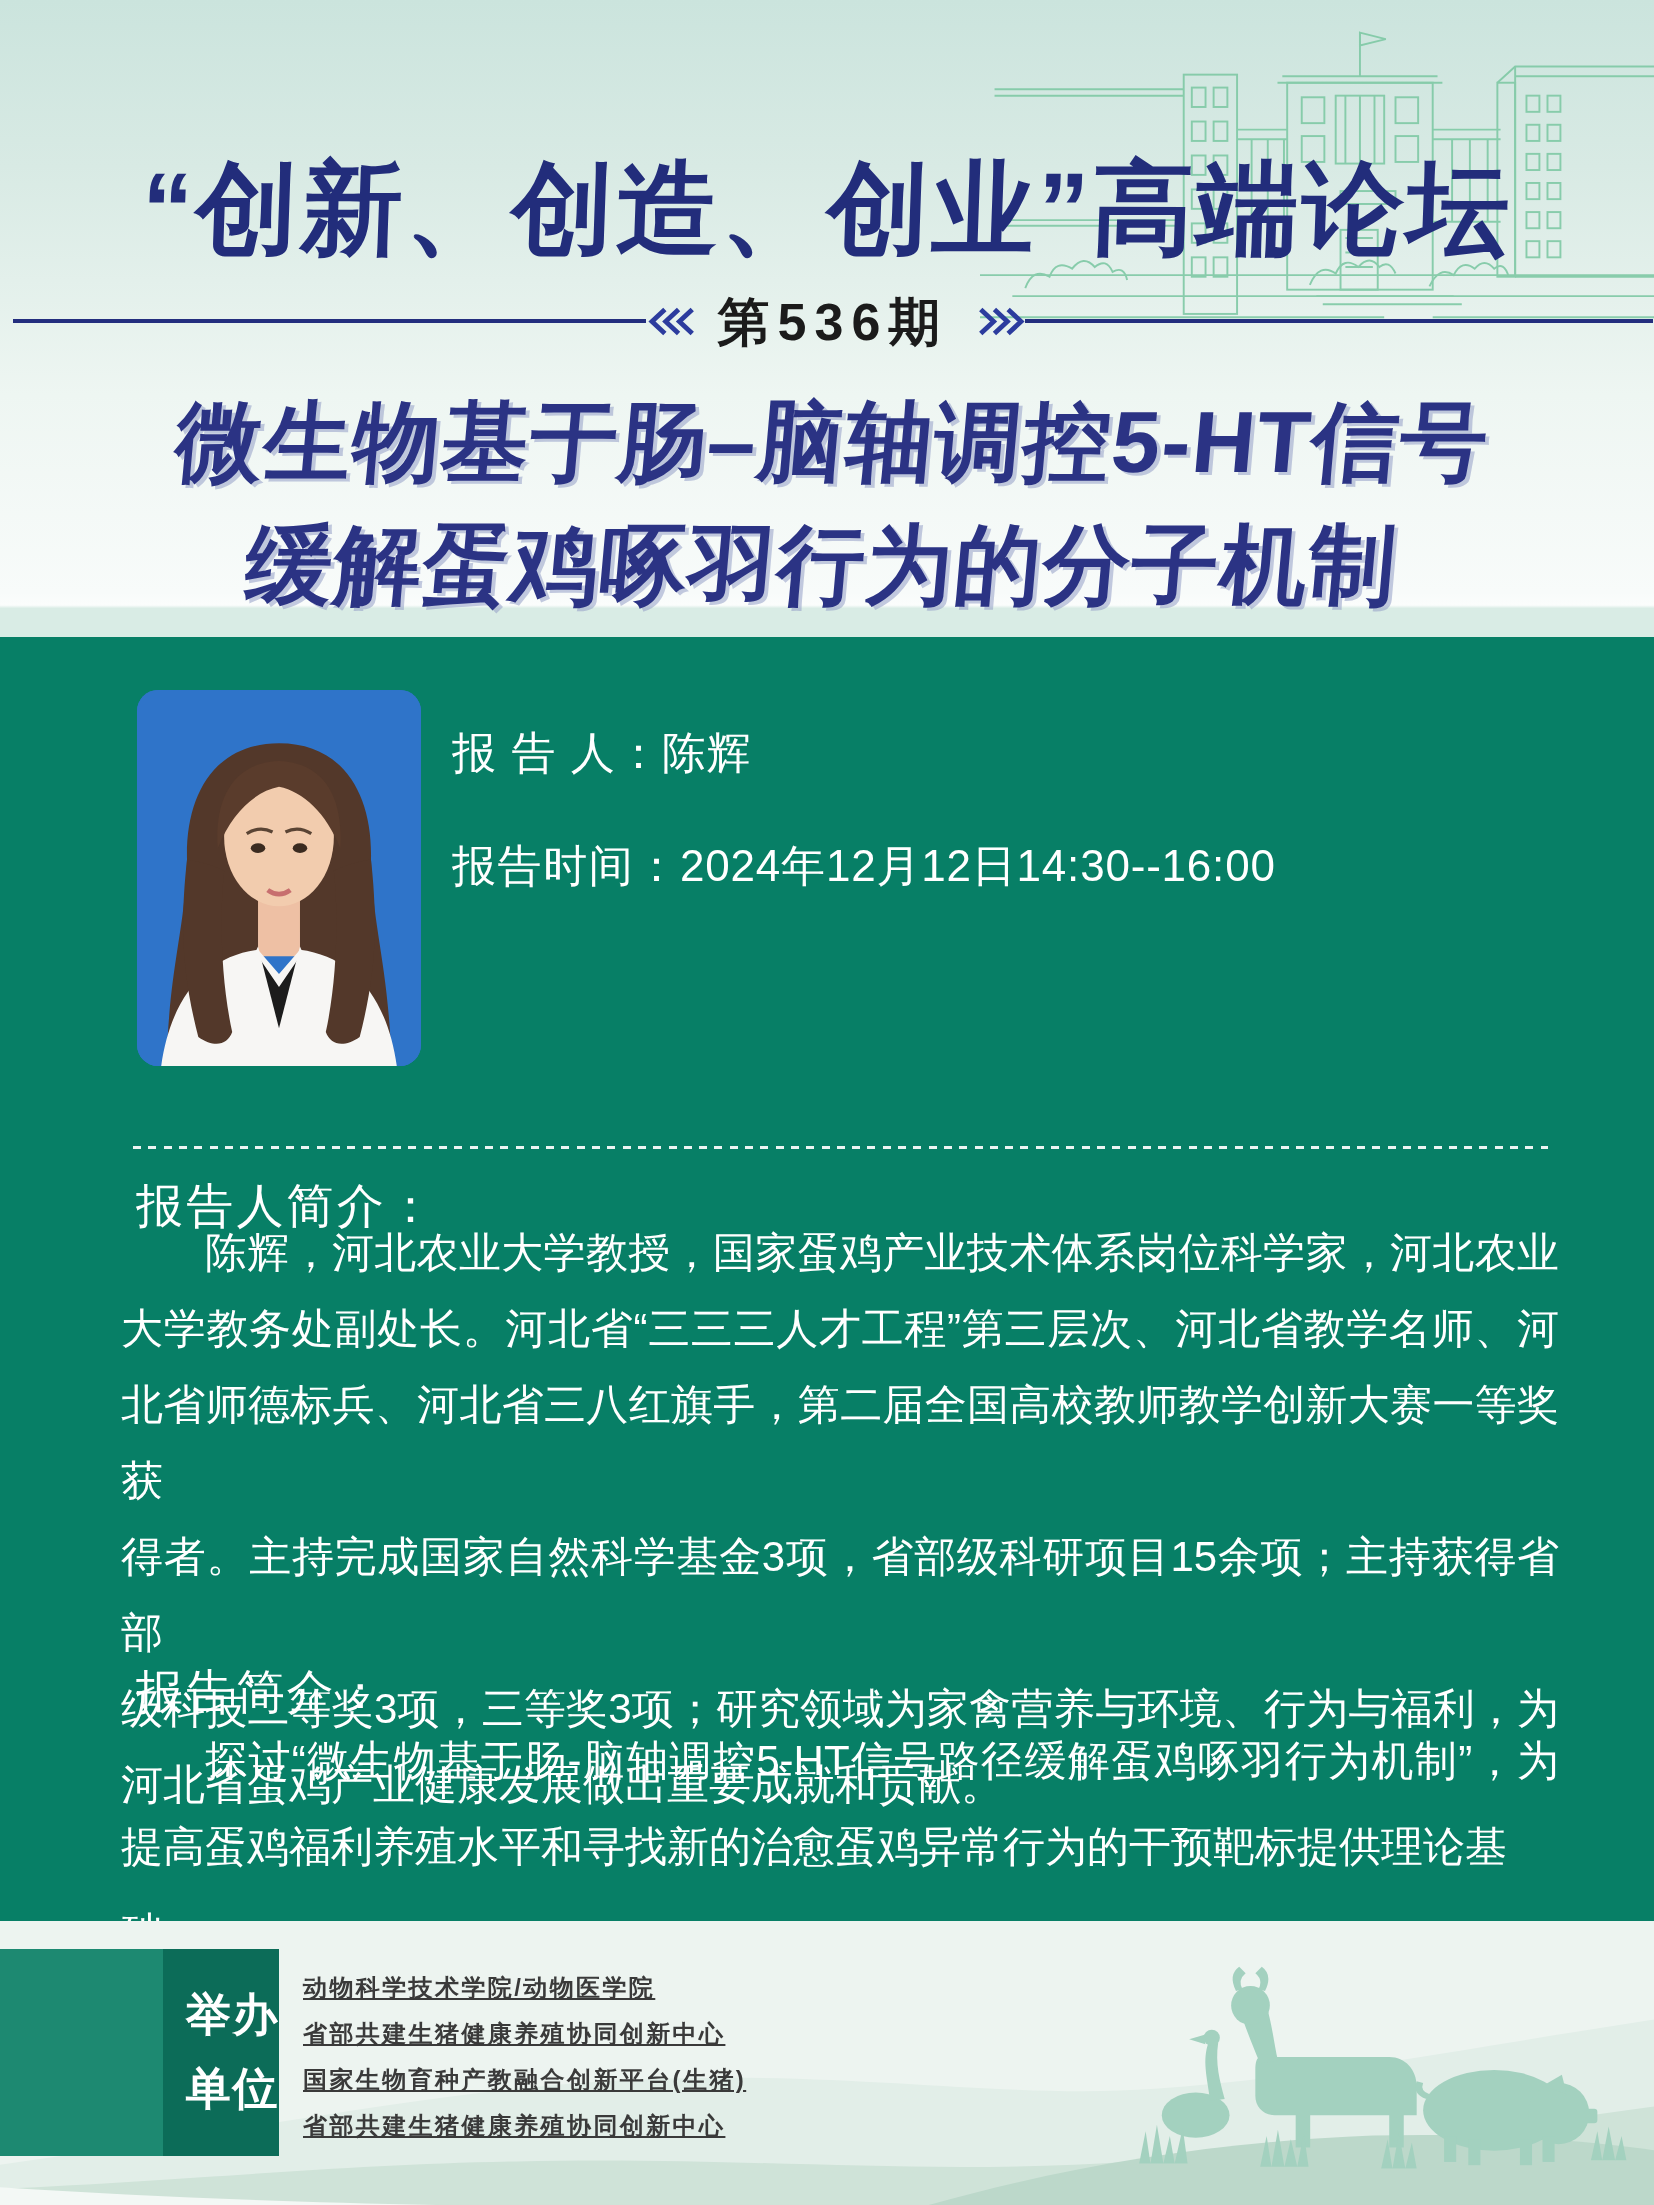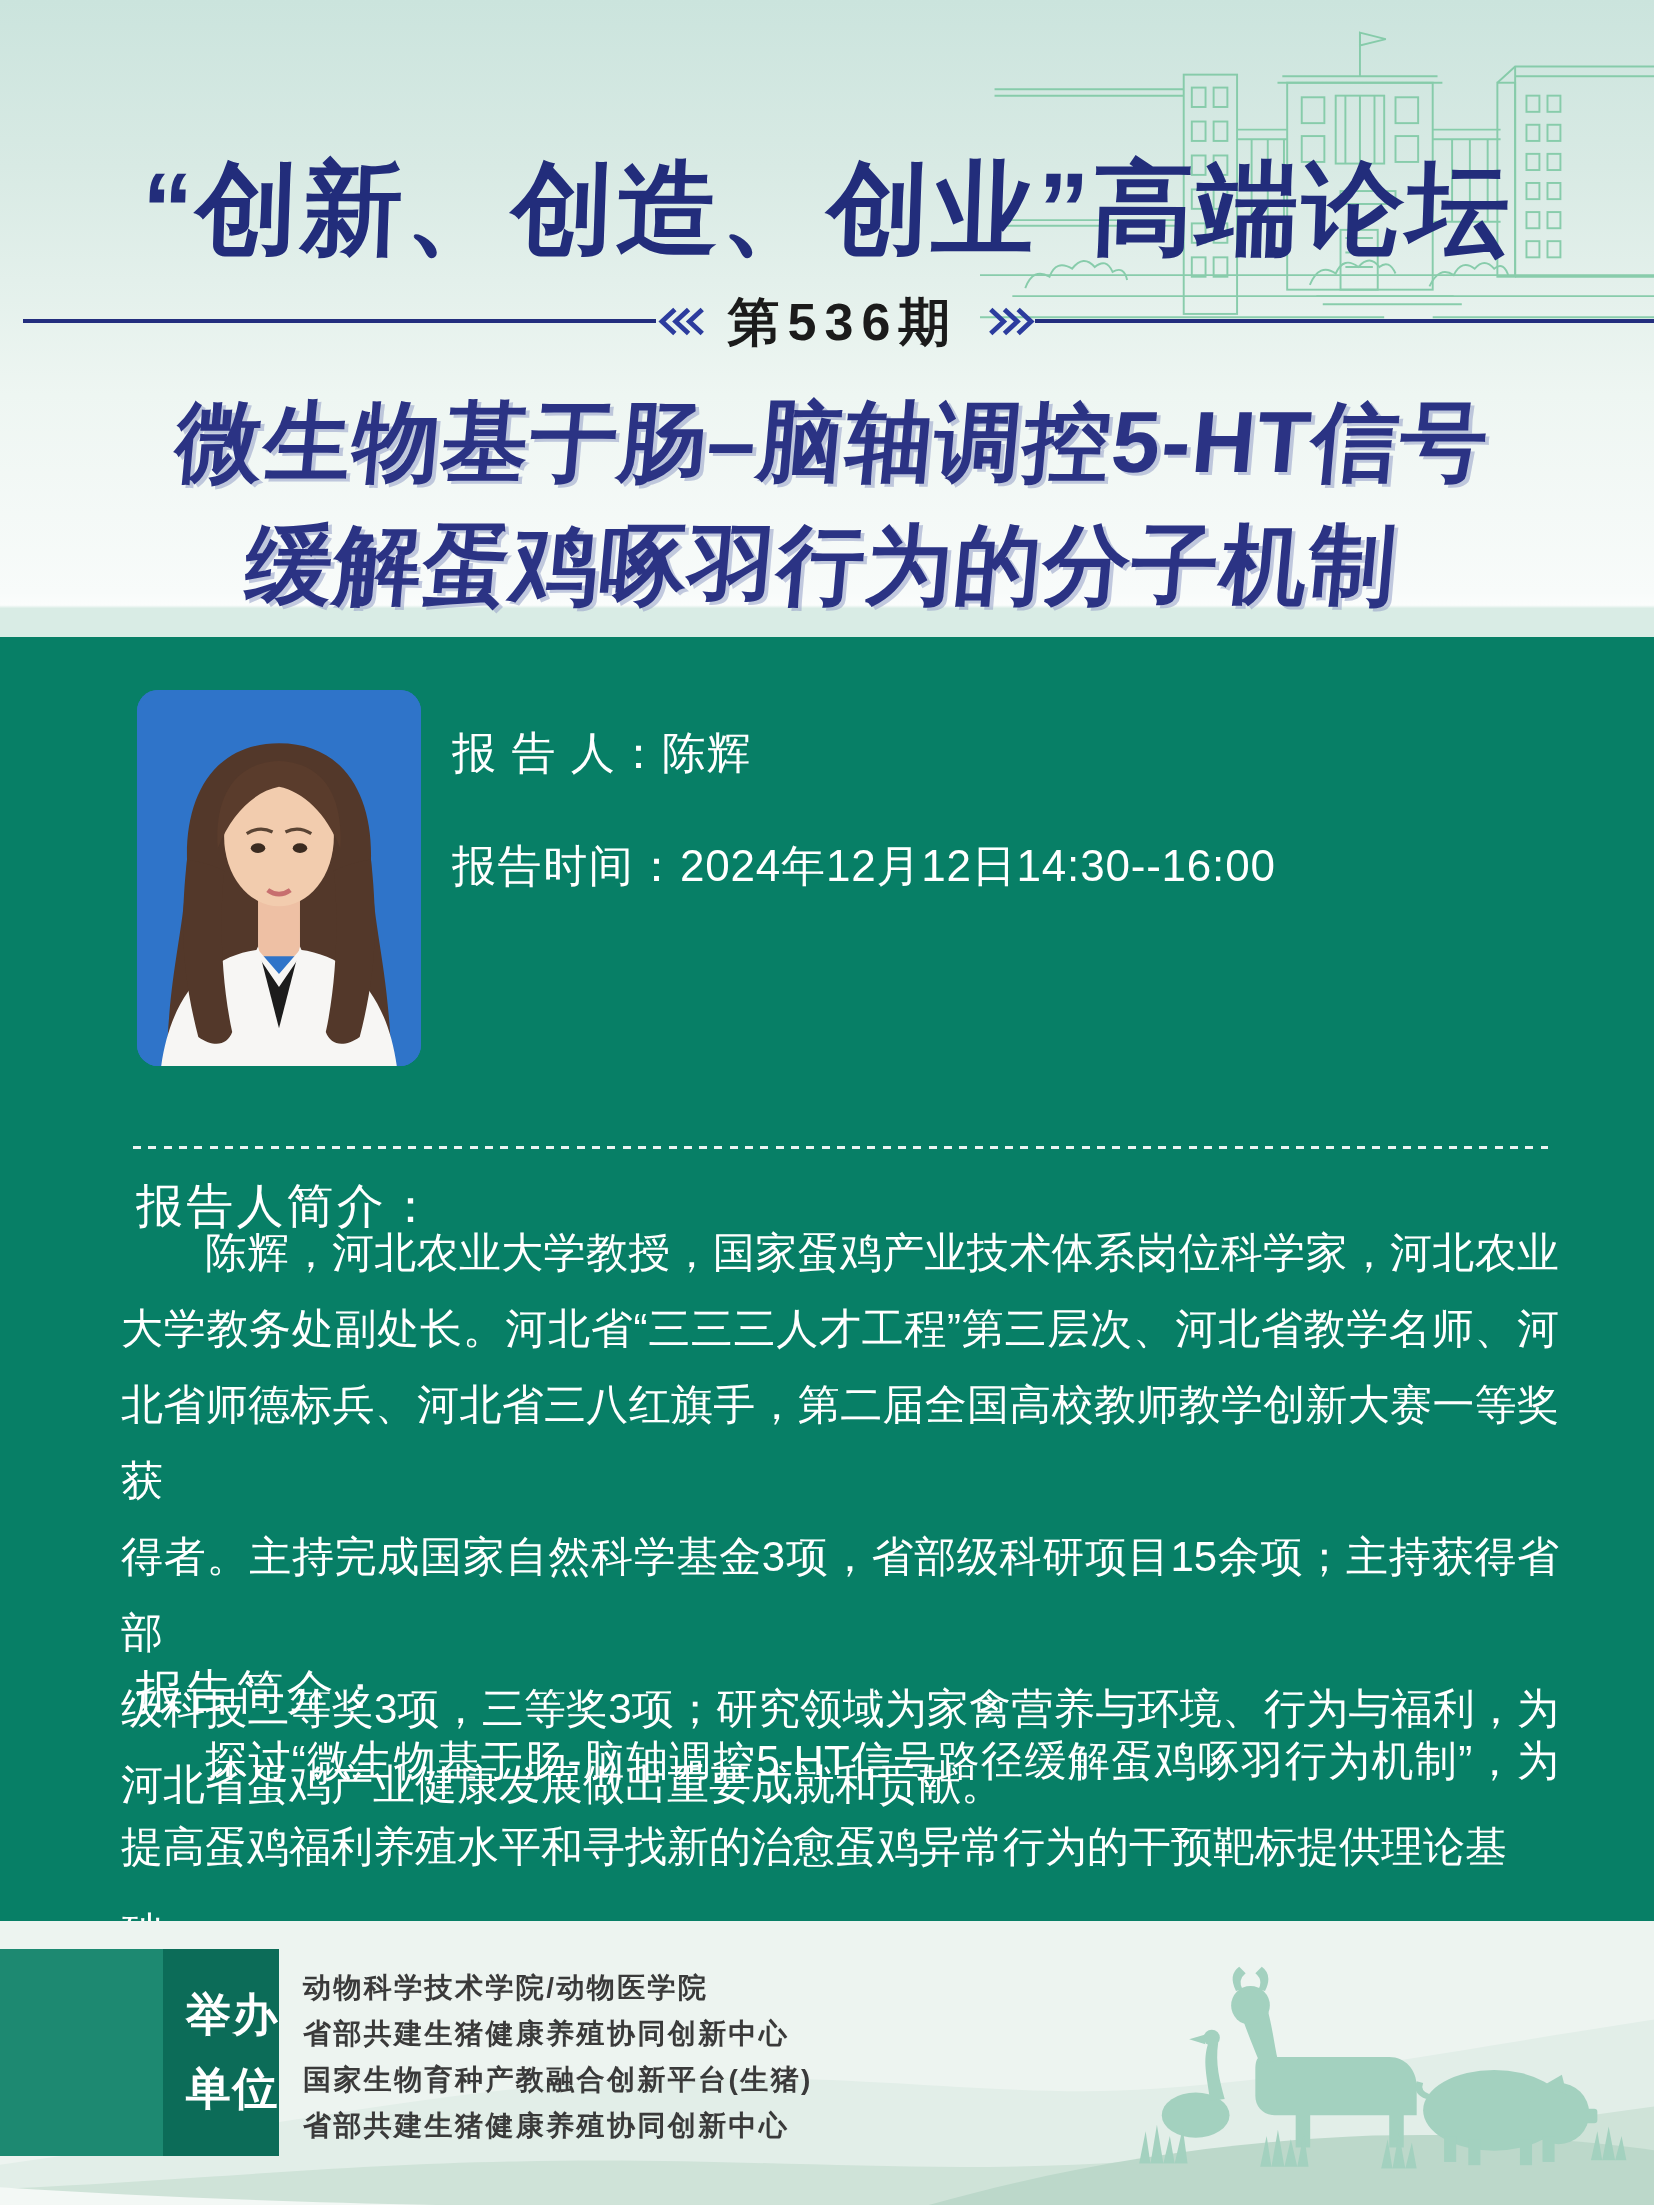--- a/index.html
+++ b/index.html
@@ -14,21 +14,21 @@
   .top{
     top:0; height:637px;
     background:linear-gradient(180deg,#cbe4dd 0%,#d8eae4 26%,#eef6f2 62%,#f8fbfa 93%,#fbfdfc 95%,#d9ece5 95.5%,#d9ece5 100%);
   }
   .building{position:absolute; left:980px; top:18px; width:675px; height:317px;}
   .forum-title{
     position:absolute; left:0; top:142px; width:1654px;
     text-align:center; font-size:102px; font-weight:900; letter-spacing:3.2px;
     color:#222d7b; transform:skewX(-2deg); white-space:nowrap;
   }
-  .issue-row{position:absolute; left:16px; top:288px; width:1519px; height:65px;}
+  .issue-row{position:absolute; left:6px; top:288px; width:1519px; height:65px;}
   .iline{position:absolute; top:31px; height:4px; background:#232e7e;}
   .iline.l{left:6.5px; width:633px;}
   .iline.r{left:1019px; width:628px;}
   .chev{position:absolute; top:18.6px; width:47px; height:29px;}
   .chev.left{left:641px;}
   .chev.right{left:973px;}
   .issue-text{
     position:absolute; left:0; top:0; width:1654px; text-align:center;
     font-size:52px; font-weight:900; color:#1b1b1b; letter-spacing:8px;
   }
@@ -75,21 +75,21 @@
   .hostbox{position:absolute; top:27.5px; height:207px;}
   .hostbox.a{left:0; width:163px; background:#1d8971;}
   .hostbox.b{left:163px; width:116px; background:#0c6c58;}
   .host-label{
     position:absolute; left:163px; top:27.5px; width:116px; height:207px;
     display:flex; flex-direction:column; justify-content:center; gap:14.5px;
     text-align:right; color:#fff; font-size:45px; font-weight:700; letter-spacing:1.6px;
   }
   .orgs{position:absolute; left:303px; top:44px; color:#3a3a3a;}
   .org-line{
-    font-size:28px; line-height:46px; font-weight:700; letter-spacing:2.4px; white-space:nowrap;
+    font-size:24px; line-height:46px; font-weight:700; letter-spacing:2.4px; white-space:nowrap;text-decoration:underline;
   }
 
   .ill{stroke:#7fc9a5; stroke-width:2.4; fill:none; opacity:.9;}
 </style>
 </head>
 <body>
 
 <div class="poster">
 
   <section class="top">

